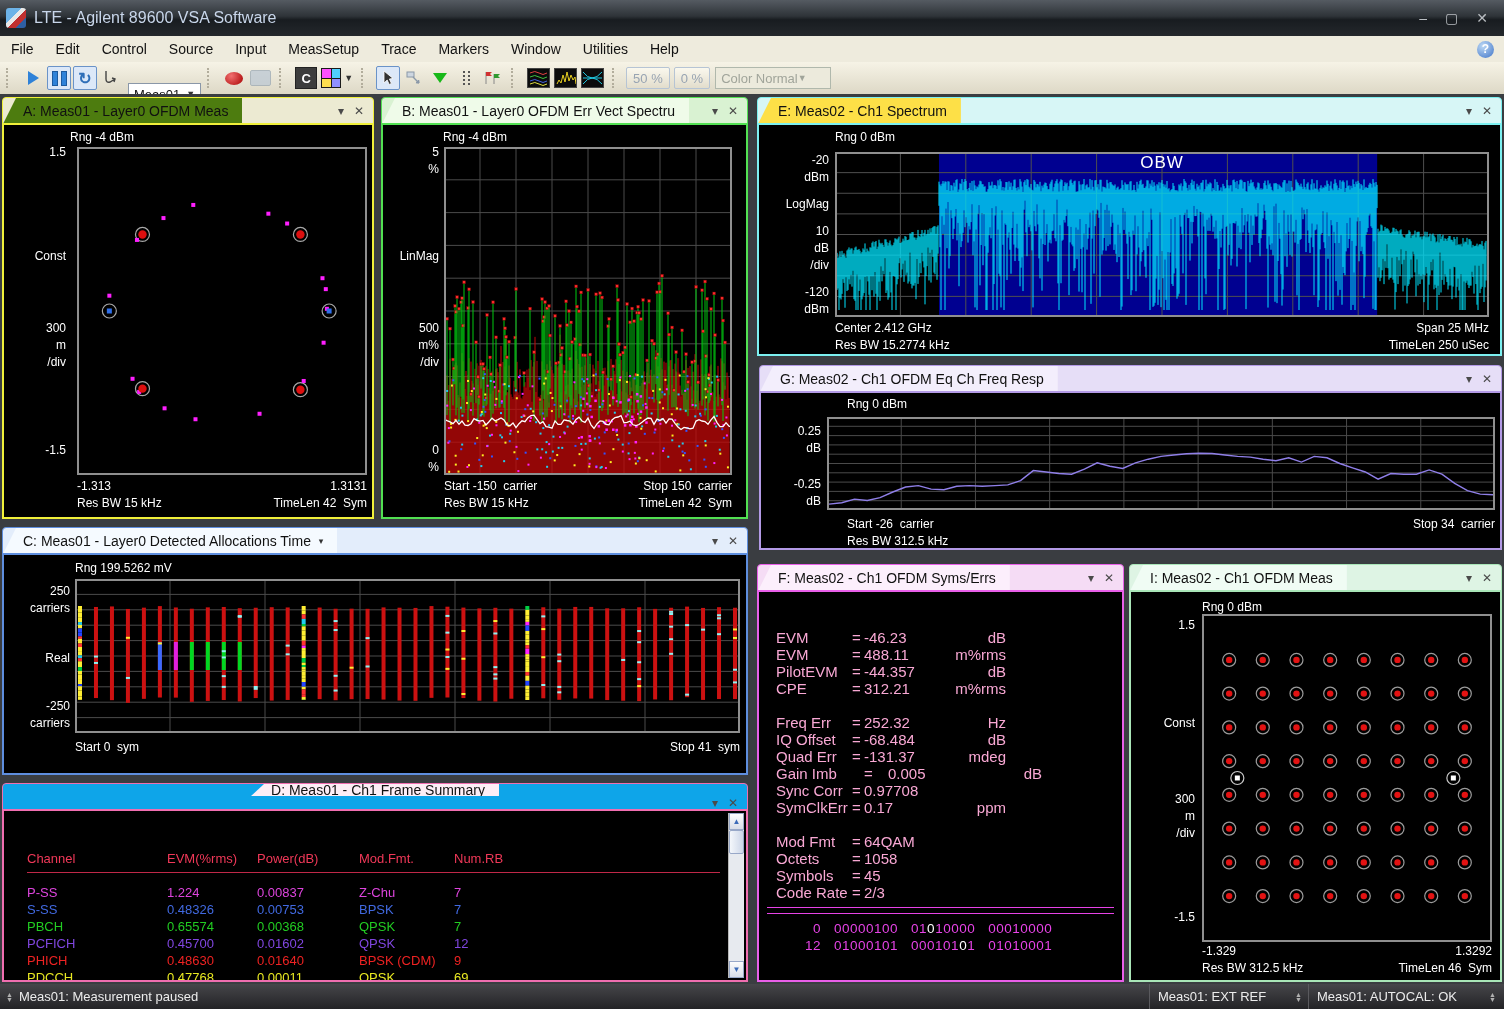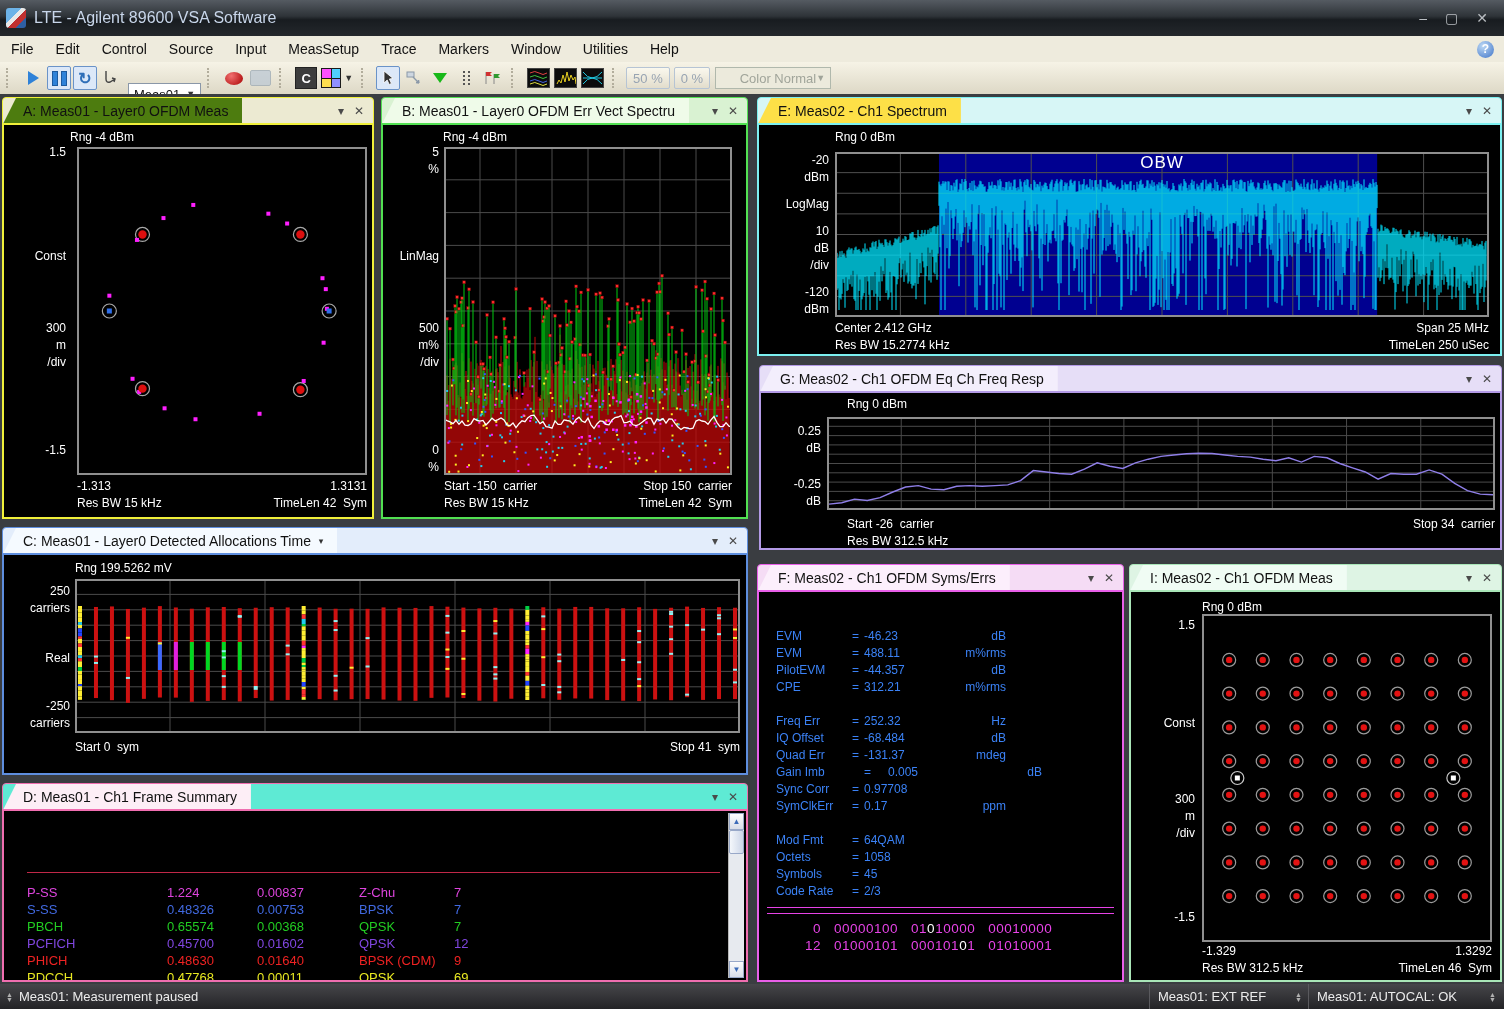--- a/index.html
+++ b/index.html
@@ -42,21 +42,21 @@
   .cambox{width:19px;height:14px;border-radius:2px;background:#bcc8d4;border:1px solid #9aa8b4;opacity:.75;}
   .cbtn{width:20px;height:20px;background:#3d3d3d;color:#fff;font-weight:bold;font-size:13px;
     display:flex;align-items:center;justify-content:center;border:1px solid #222;}
   .quad{width:18px;height:18px;background:#1a1a1a;display:grid;grid-template:1fr 1fr/1fr 1fr;gap:1px;padding:1px;}
   .quad i{display:block;}
   .dashbars{display:flex;gap:3px;}
   .dashbars i{width:0;height:14px;border-left:2px dotted #555;}
   .pctbtn{height:20px;padding:0 6px;border:1px solid #b6c4d4;border-radius:2px;color:#98a4b2;
     background:linear-gradient(#faf8ee,#e2ddcc);display:flex;align-items:center;}
   .selgray{height:20px;width:104px;border:1px solid #b0b8ac;background:#eceadc;color:#a0a49a;
-    display:flex;align-items:center;justify-content:flex-end;padding:0 5px;}
+    display:flex;align-items:center;justify-content:flex-start;padding:0 5px;}
   .dark-ic{width:21px;height:18px;background:#0c0c0c;border:1px solid #444;}
   
   .main{position:absolute;left:0;top:94px;width:1504px;height:890px;background:#3a3d41;}
   .panel{position:absolute;}
   .pstrip{position:absolute;left:0;top:0;right:0;height:26px;border-radius:4px 4px 0 0;
     display:flex;align-items:center;}
   .ptab{height:26px;display:flex;align-items:center;padding:0 14px 0 20px;font-size:14px;color:#111;
     clip-path:polygon(13px 0,100% 0,100% 100%,0 100%);white-space:nowrap;overflow:hidden;}
   .pstrip .sicons{margin-left:auto;display:flex;gap:10px;padding-right:9px;color:#4a4a4a;font-size:12px;}
   .pbody{position:absolute;left:0;top:26px;right:0;bottom:0;background:#000;}
@@ -70,21 +70,21 @@
   .dhead{color:#f03858;}
   .dunderline{position:absolute;left:15px;right:8px;height:1px;background:#c02848;}
   .vscroll{position:absolute;right:2px;top:2px;bottom:2px;width:15px;background:#e7eaef;
     border-left:1px solid #b8b8b8;display:flex;flex-direction:column;justify-content:space-between;}
   .varrow{height:15px;background:linear-gradient(#fdfdfd,#d7dde8);border:1px solid #98a8c8;color:#3a6ab8;
     font-size:8px;display:flex;align-items:center;justify-content:center;}
   .vthumb{position:absolute;left:0;right:0;top:17px;height:22px;background:linear-gradient(90deg,#f4f7fb,#ccd6e8);
     border:1px solid #98a8c8;border-radius:2px;}
   
   .frow{position:absolute;left:17px;right:12px;height:17px;display:grid;
-    grid-template-columns:76px 12px 80px 62px;color:#3b82f6;font-size:12px;}
+    grid-template-columns:76px 12px 80px 62px;color:#f9a8d4;font-size:15px;}
   .frow .u{text-align:right;}
   .fdiv{position:absolute;left:8px;right:8px;height:5px;border-top:1px solid #e743e7;border-bottom:1px solid #e743e7;}
   .fbits{position:absolute;left:0;right:0;height:17px;color:#e743e7;font-size:13.5px;letter-spacing:.5px;
     display:flex;}
   .fbits .bi{width:62px;text-align:right;}
   .fbits .bg{margin-left:13px;}
   .fbits .wh{color:#fff;}
   
   .statusbar{position:absolute;left:0;top:984px;width:1504px;height:25px;
     background:linear-gradient(#46464a,#232326);display:flex;align-items:center;color:#ececec;font-size:13px;}
@@ -2195,31 +2195,38 @@
             <rect x="658" y="89.71494276728481" width="4" height="2" fill="#8ef2f2"></rect>
             <rect x="1" y="1" width="663" height="152" fill="none" stroke="#8f8f8f" stroke-width="2"></rect>
           </svg>
         </div>
       <div class="lbl" style="left:71px;top:185px;">Start 0  sym</div>
       <div class="lbl lblr" style="left:536px;top:185px;width:200px;">Stop 41  sym</div>
     </div>
   </div>
 
   <div class="panel" id="panel-D" style="left:2px;top:689px;width:746px;height:199px;">
-    <div class="pstrip" style="background: #5eead4; border: 1px solid rgb(240, 110, 176);">
+    <div class="pstrip" style="background: #0ea5e9; border: 1px solid rgb(240, 110, 176); flex-direction: column;">
       <div class="ptab" style="background: rgb(253, 238, 246);">
           <span>D: Meas01 - Ch1 Frame Summary</span>
         </div>
       <div class="sicons">
           <span>▾</span>
           <span>✕</span>
         </div>
     </div>
     <div class="pbody" style="border: 2px solid rgb(240, 110, 176);">
       <div class="dtable" id="dtable">
+          <div class="drow dhead" style="top: 40px; color: rgb(240, 56, 88);">
+            <span>Channel</span>
+            <span>EVM(%rms)</span>
+            <span>Power(dB)</span>
+            <span>Mod.Fmt.</span>
+            <span>Num.RB</span>
+          </div>
           <div class="dunderline" style="top: 61px;"></div>
           <div class="drow" style="top: 74px; color: rgb(221, 68, 221);">
             <span>P-SS</span>
             <span>1.224</span>
             <span>0.00837</span>
             <span>Z-Chu</span>
             <span>7</span>
           </div>
           <div class="drow" style="top: 91px; color: rgb(65, 105, 225);">
             <span>S-SS</span>

